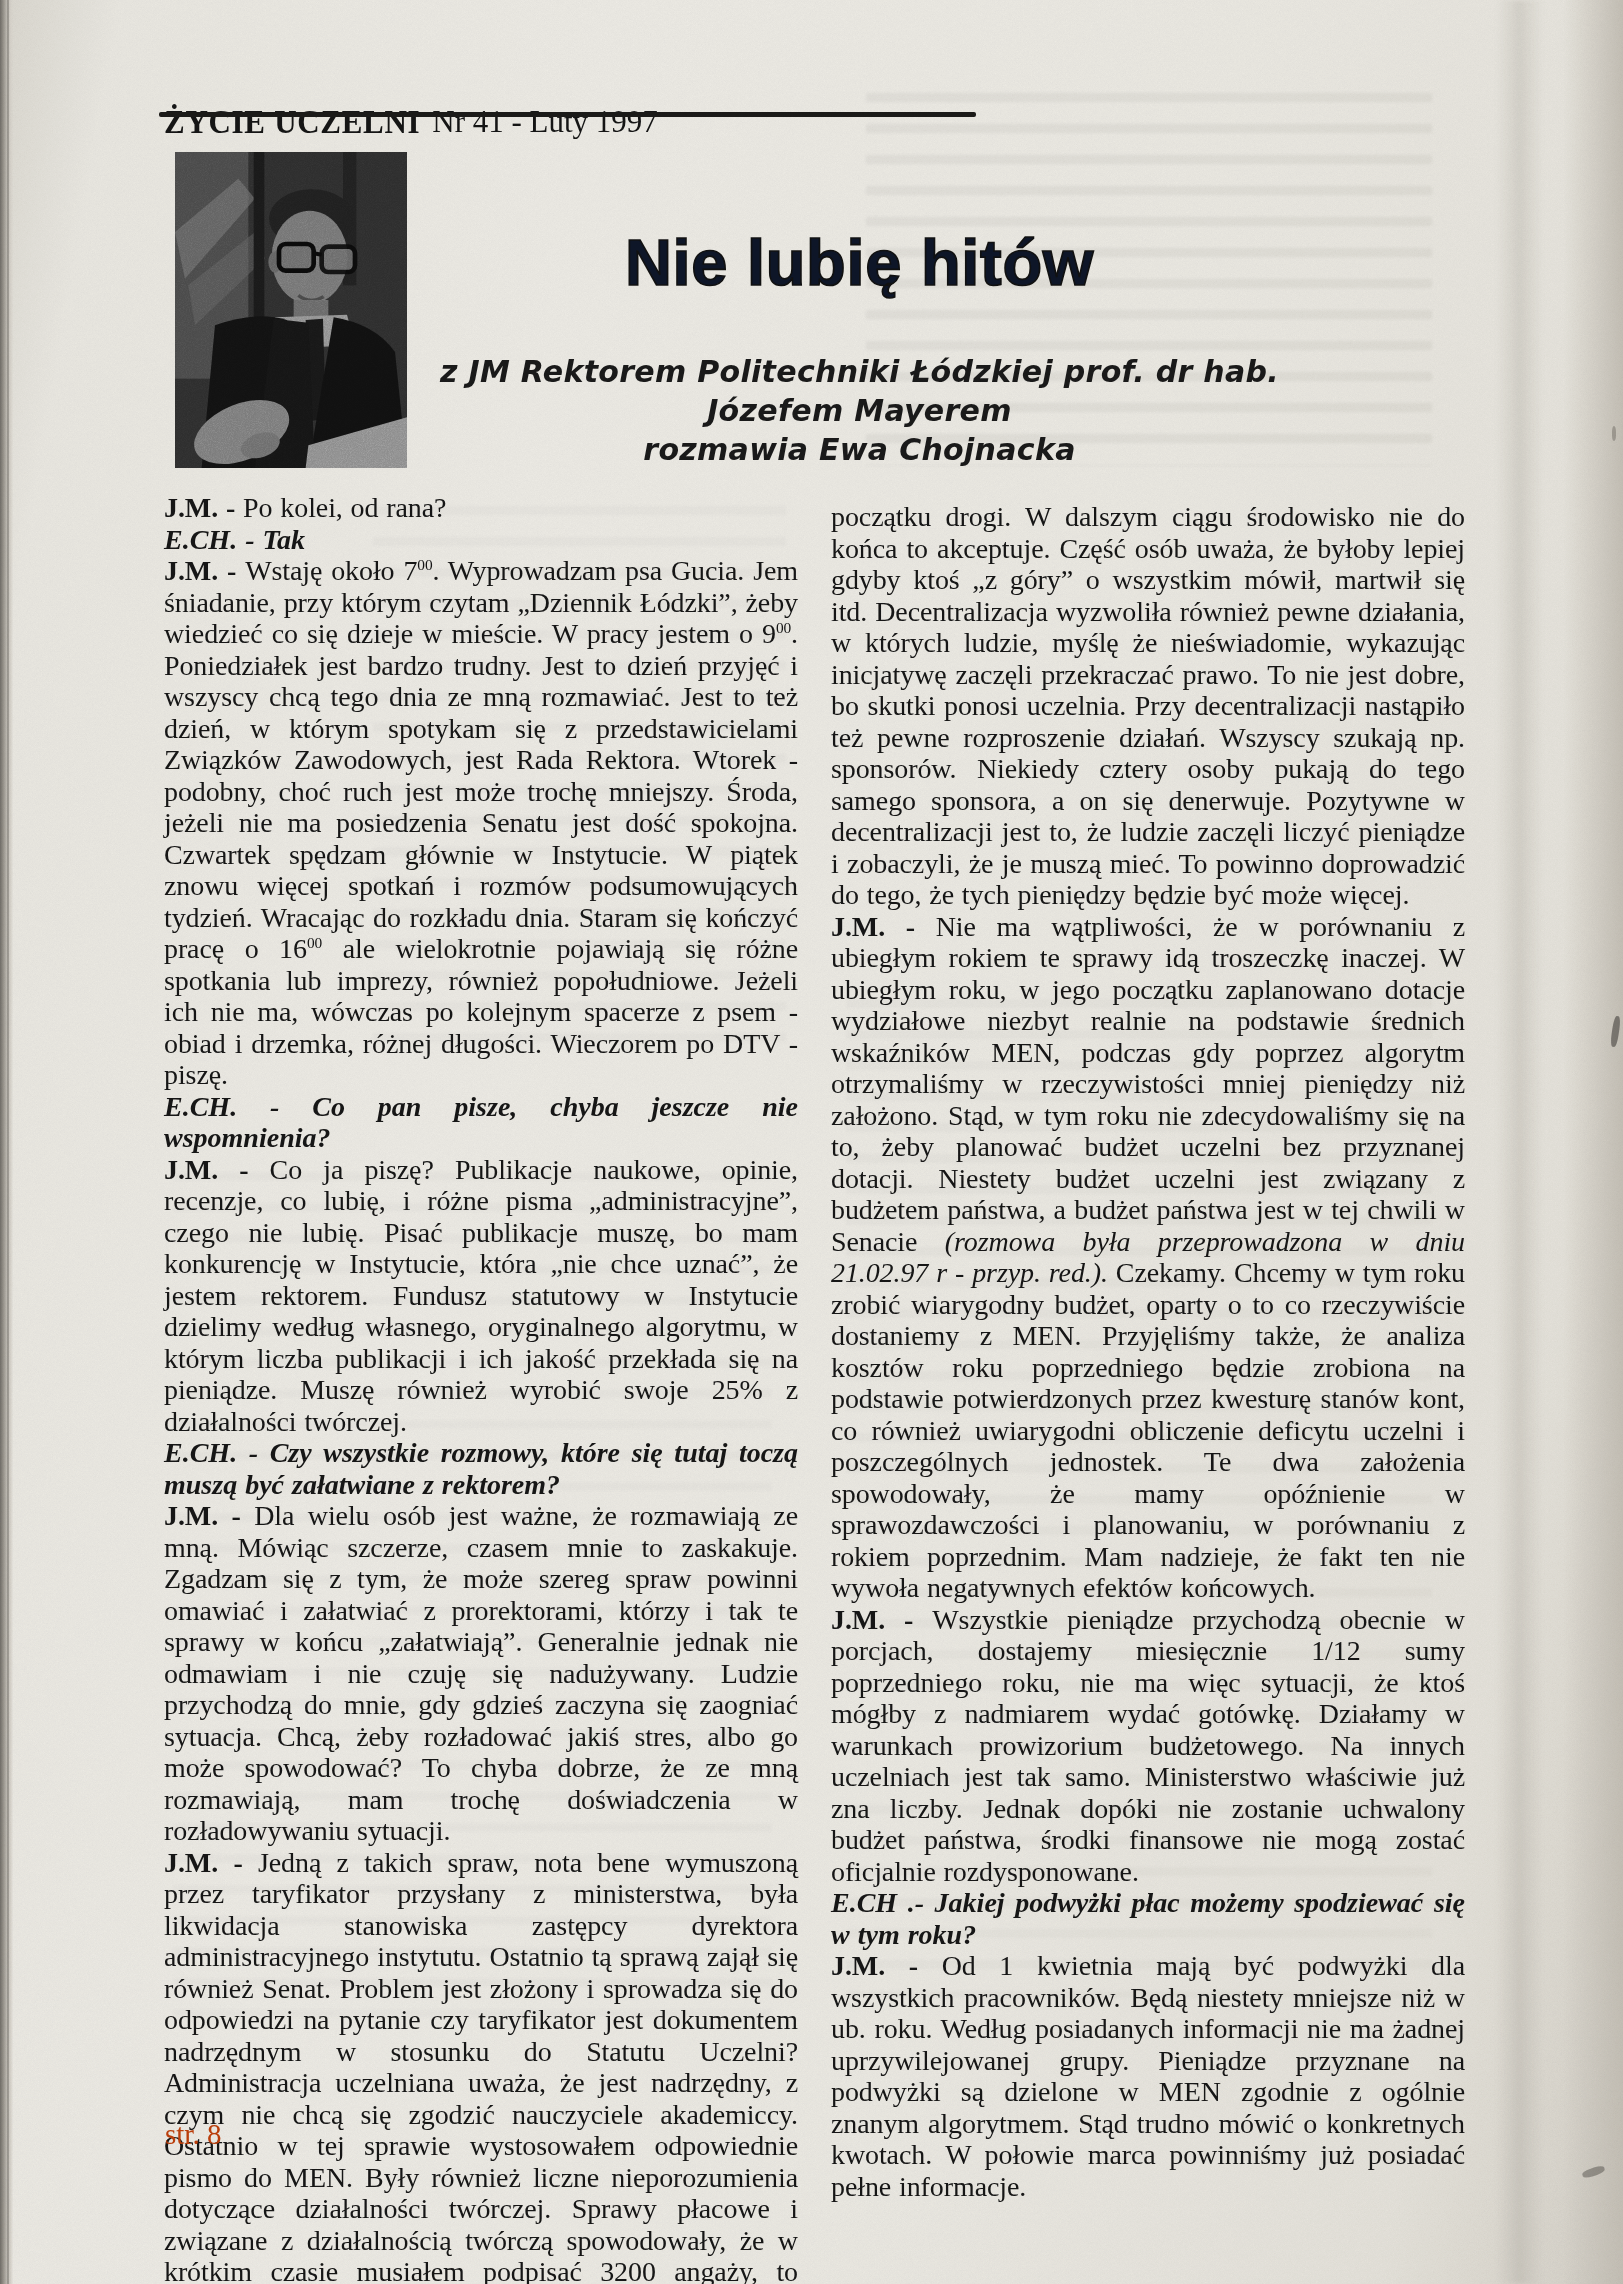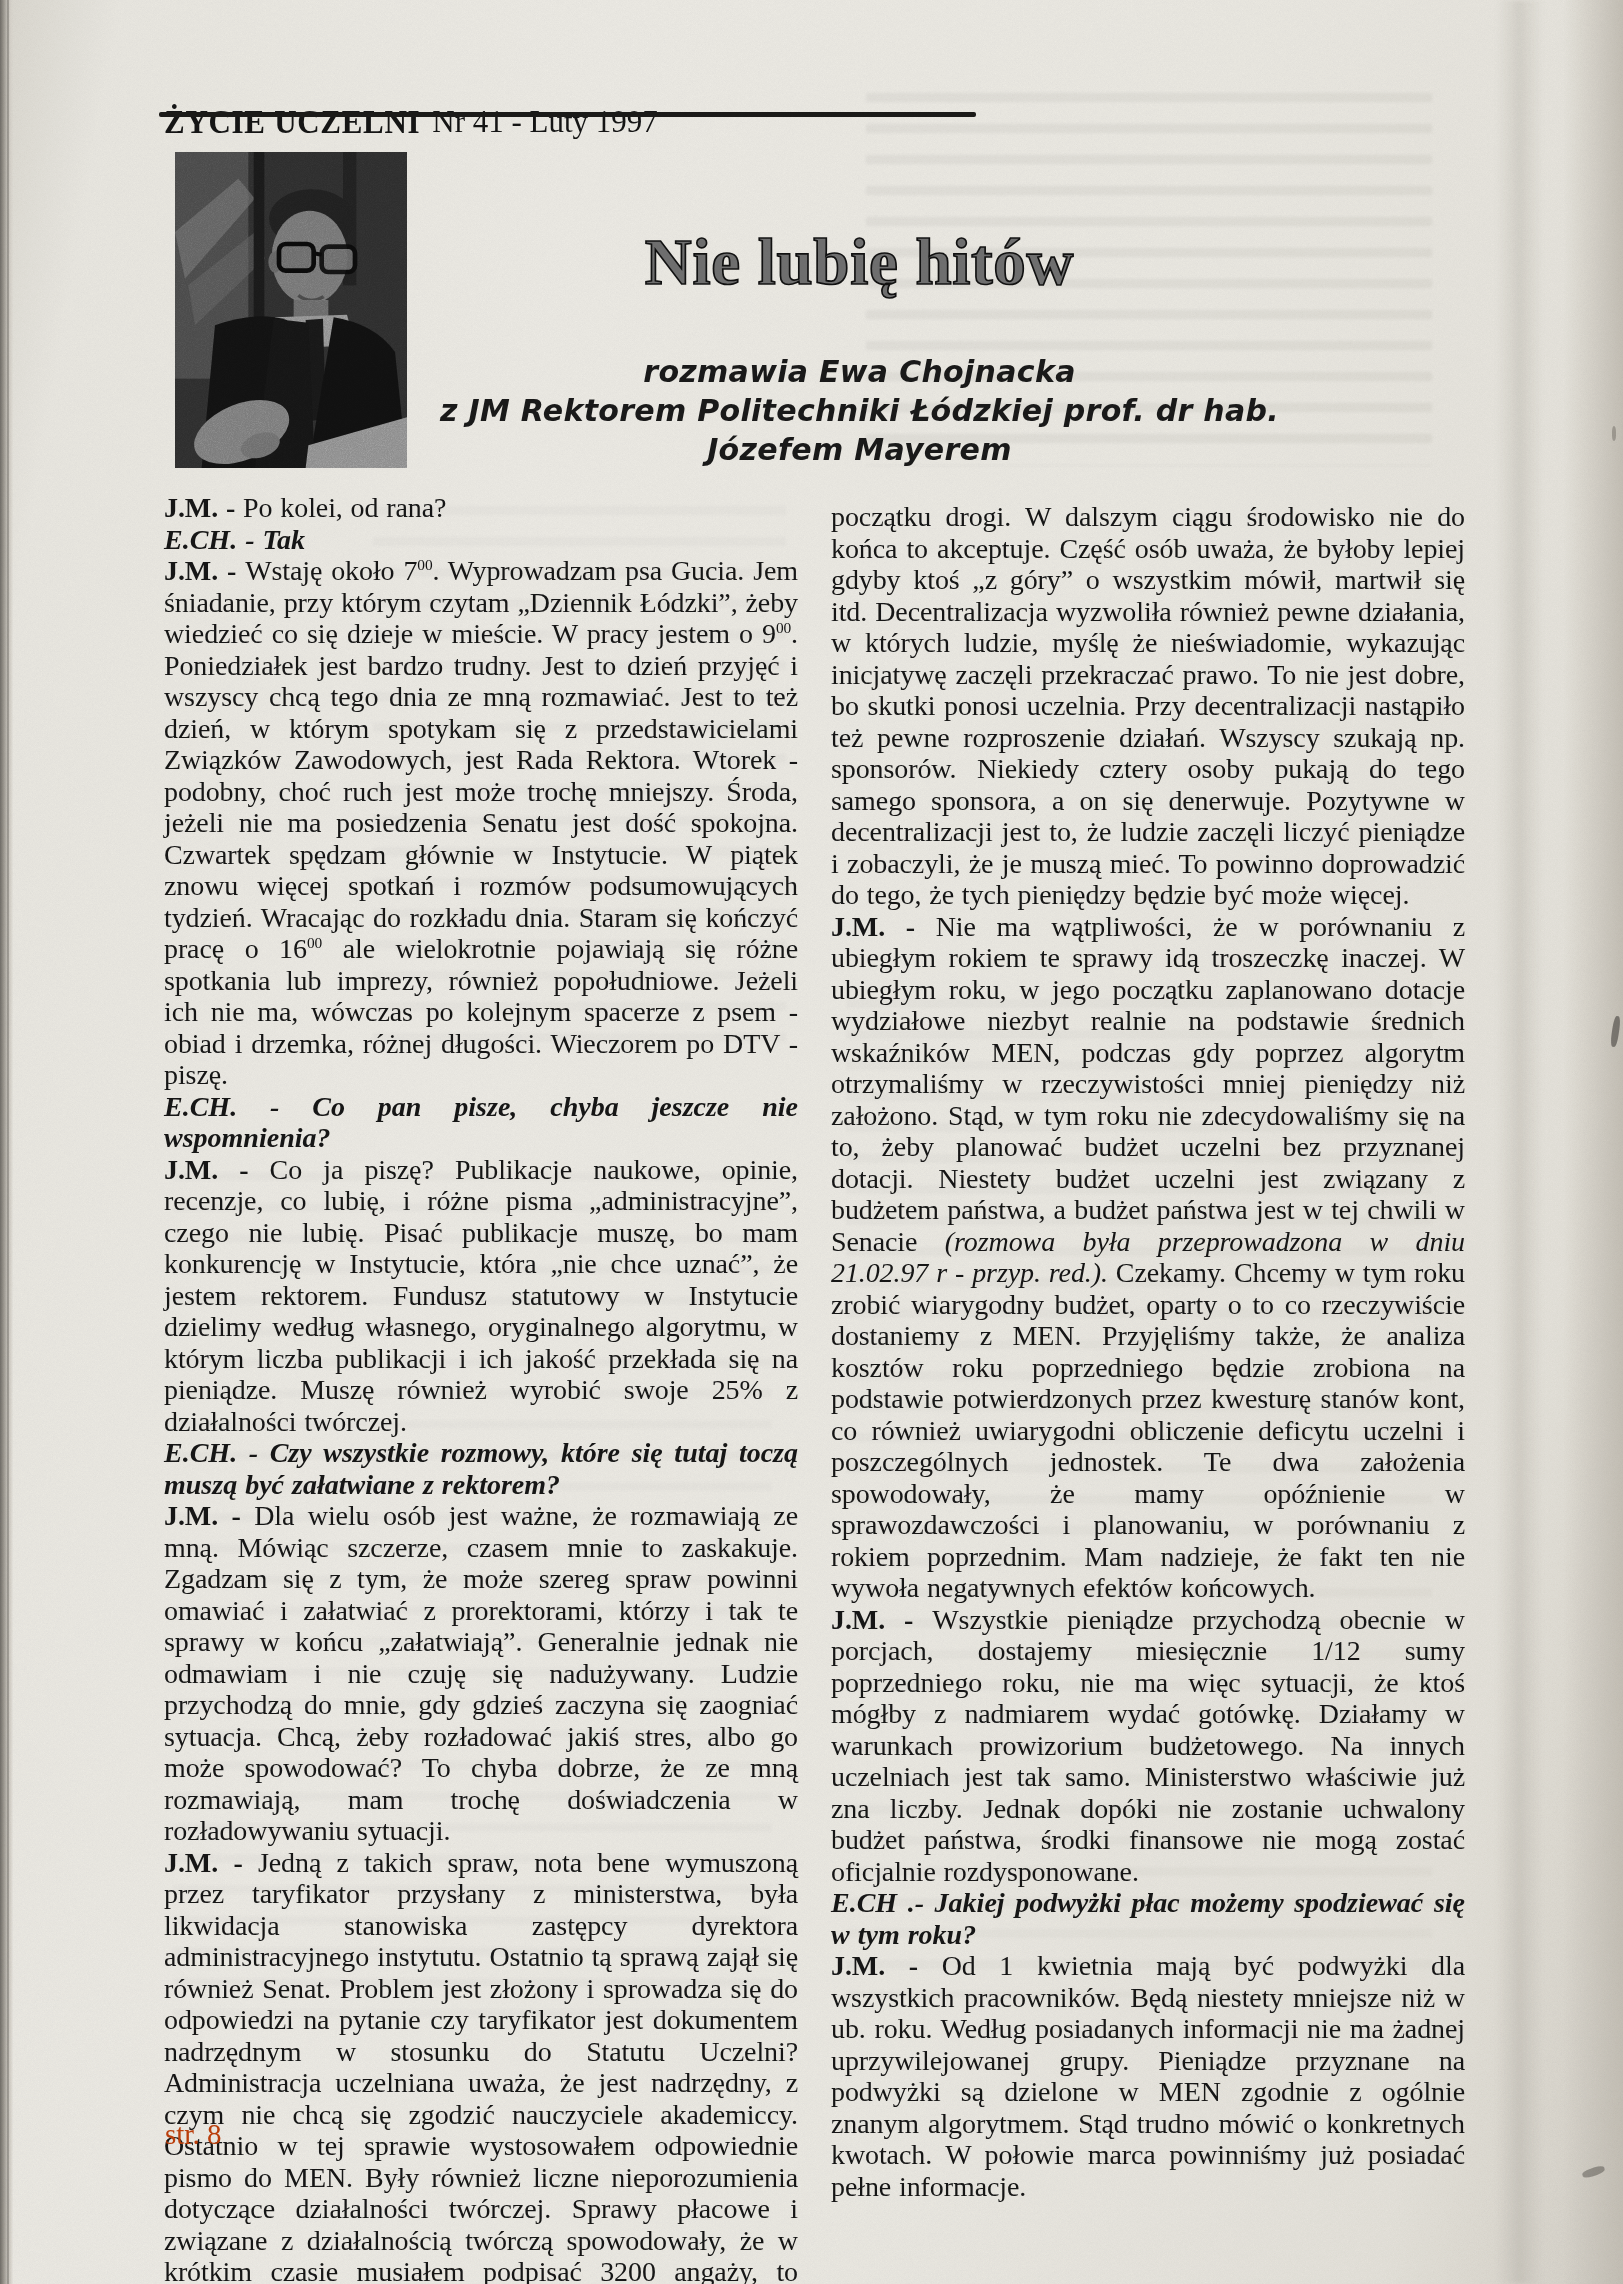--- a/index.html
+++ b/index.html
@@ -28,22 +28,22 @@
   .noise{position:absolute;left:0;top:0;width:100%;height:100%;pointer-events:none;opacity:.05;}
 
   .masthead-row{position:absolute;left:164px;top:57px;width:999px;white-space:nowrap;margin-top:47px;}
   .masthead{font-weight:bold;font-size:31px;letter-spacing:0.7px;transform:scaleY(1.06);display:inline-block;}
   .issue{font-size:31px;font-weight:normal;margin-left:9.3px;}
   .rule{position:absolute;left:159px;top:112px;width:817px;height:5.3px;background:#1d1c1a;border-radius:2px;}
 
   .photo{position:absolute;left:175px;top:152px;width:232px;height:316px;filter:contrast(1.05) saturate(.0) grayscale(1);}
 
   .title-block{position:absolute;left:420px;top:226px;width:879px;text-align:center;}
-  .title{font-family:Liberation Serif, serif;font-weight:bold;font-size:65px;
-    letter-spacing:0.7px;color:#737373;-webkit-text-stroke:1.7px #121212;line-height:73px;}
+  .title{font-family:Liberation Sans, sans-serif;font-weight:bold;font-size:65px;
+    letter-spacing:0.7px;color:#0f172a;-webkit-text-stroke:1.7px #121212;line-height:73px;}
   .subtitle{margin-top:53px;font-family:"DejaVu Sans","Liberation Sans",sans-serif;font-style:italic;
     font-weight:bold;font-size:30px;line-height:39px;color:#1b1b1b;letter-spacing:0.3px;}
 
   .col{position:absolute;top:492px;width:634px;font-size:28px;line-height:31.5px;
     text-align:justify;letter-spacing:-0.1px;word-spacing:1px;color:#171717;}
   .col-left{left:164px;}
   .col-right{left:831px;top:501px;}
   .para{margin:0;hyphens:auto;}
   .question{font-weight:bold;font-style:italic;letter-spacing:0;}
   .prefix{font-weight:bold;}
@@ -103,22 +103,22 @@
     <ellipse cx="100" cy="420" rx="75" ry="42" fill="#b2a89a" transform="rotate(-22 100 420)"></ellipse>
     <ellipse cx="128" cy="440" rx="30" ry="18" fill="#a1968a" transform="rotate(-18 128 440)"></ellipse>
     <polygon points="200,440 348,398 348,474 196,474" fill="#c6bfb2"></polygon>
     <rect x="0" y="0" width="348" height="474" filter="url(#grain)" opacity="0.22"></rect>
   </svg>
 </div>
 
 <div class="title-block">
   <div class="title">Nie lubię hitów</div>
   <div class="subtitle">
+    <div>z JM Rektorem Politechniki Łódzkiej prof. dr hab. Józefem Mayerem</div>
     <div>rozmawia Ewa Chojnacka</div>
-    <div>z JM Rektorem Politechniki Łódzkiej prof. dr hab. Józefem Mayerem</div>
   </div>
 </div>
 
 <div class="col col-left">
     <p class="para answer"><span class="prefix">J.M. - </span>Po kolei, od rana?</p>
     <p class="para question"><span class="prefix">E.CH. - </span>Tak</p>
     <p class="para answer"><span class="prefix">J.M. - </span>Wstaję około 7<sup>00</sup>. Wyprowadzam psa Gucia. Jem śniadanie, przy którym czytam „Dziennik Łódzki”, żeby wiedzieć co się dzieje w mieście. W pracy jestem o 9<sup>00</sup>. Poniedziałek jest bardzo trudny. Jest to dzień przyjęć i wszyscy chcą tego dnia ze mną rozmawiać. Jest to też dzień, w którym spotykam się z przedstawicielami Związków Zawodowych, jest Rada Rektora. Wtorek - podobny, choć ruch jest może trochę mniejszy. Środa, jeżeli nie ma posiedzenia Senatu jest dość spokojna. Czwartek spędzam głównie w Instytucie. W piątek znowu więcej spotkań i rozmów podsumowujących tydzień. Wracając do rozkładu dnia. Staram się kończyć pracę o 16<sup>00</sup> ale wielokrotnie pojawiają się różne spotkania lub imprezy, również popołudniowe. Jeżeli ich nie ma, wówczas po kolejnym spacerze z psem - obiad i drzemka, różnej długości. Wieczorem po DTV - piszę.</p>
     <p class="para question"><span class="prefix">E.CH. - </span>Co pan pisze, chyba jeszcze nie wspomnienia?</p>
     <p class="para answer"><span class="prefix">J.M. - </span>Co ja piszę? Publikacje naukowe, opinie, recenzje, co lubię, i różne pisma „administracyjne”, czego nie lubię. Pisać publikacje muszę, bo mam konkurencję w Instytucie, która „nie chce uznać”, że jestem rektorem. Fundusz statutowy w Instytucie dzielimy według własnego, oryginalnego algorytmu, w którym liczba publikacji i ich jakość przekłada się na pieniądze. Muszę również wyrobić swoje 25% z działalności twórczej.</p>
     <p class="para question"><span class="prefix">E.CH. - </span>Czy wszystkie rozmowy, które się tutaj toczą muszą być załatwiane z rektorem?</p>

